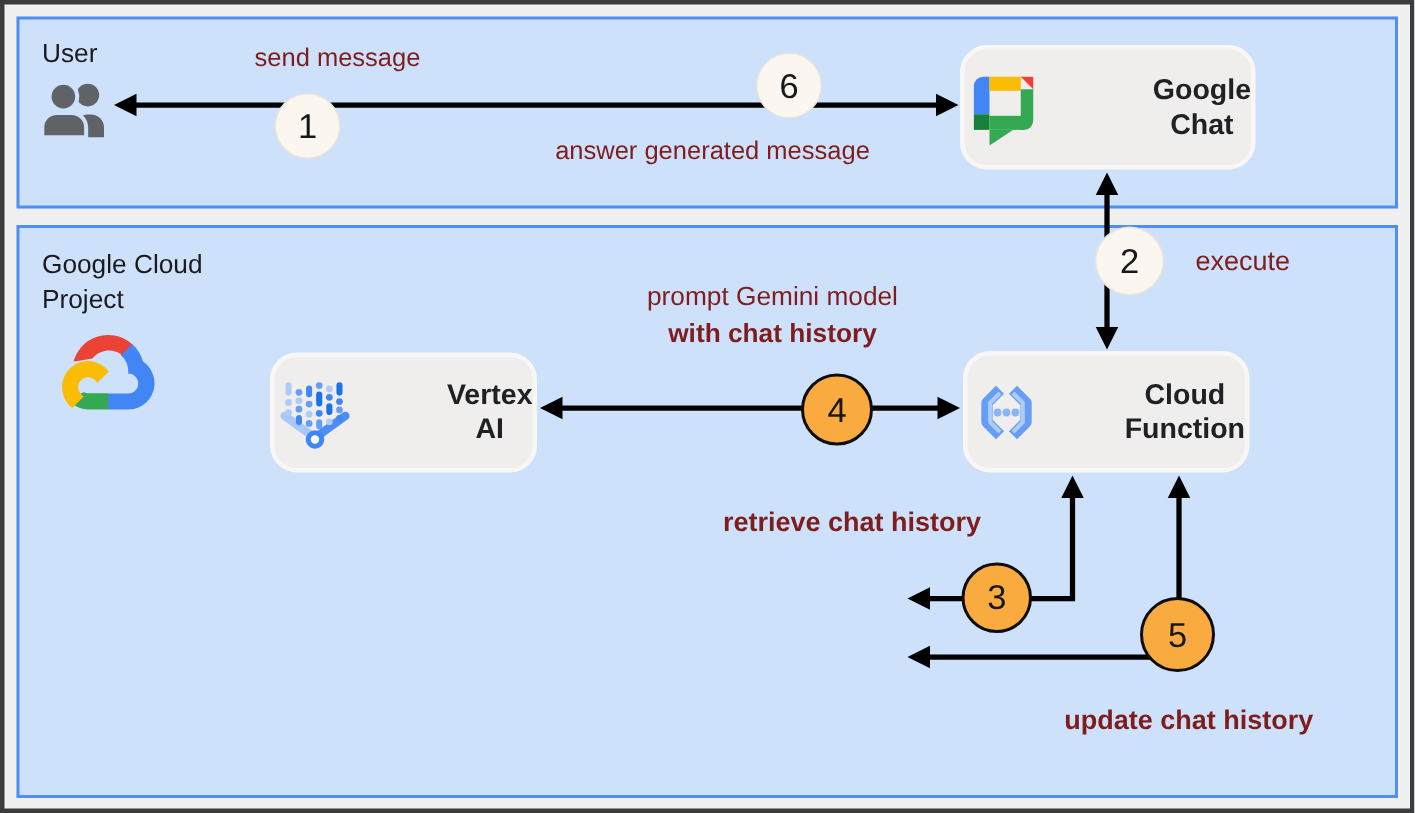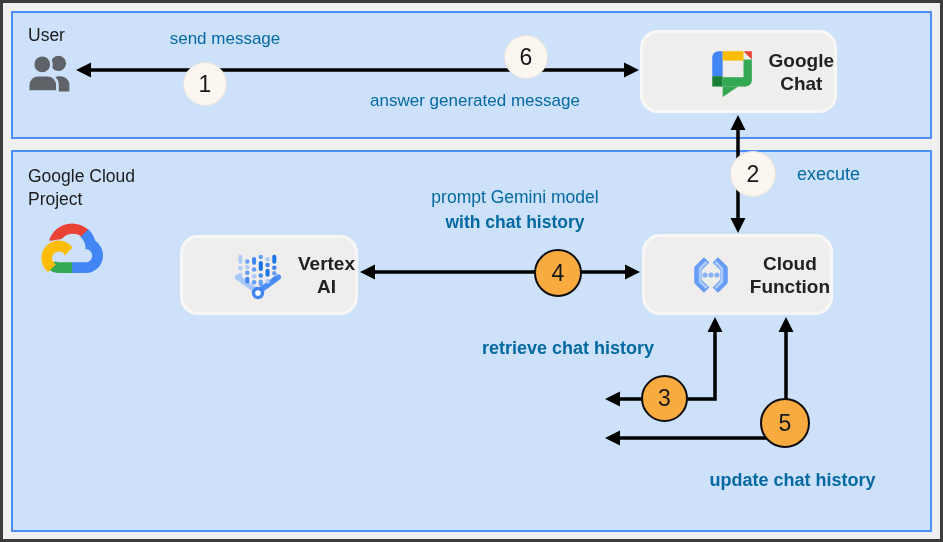--- a/index.html
+++ b/index.html
@@ -3,23 +3,23 @@
 <meta charset="utf-8">
 <style>
   html,body{margin:0;padding:0;background:#e9e9e9;font-family:"Liberation Sans",sans-serif;}
   #stage{position:relative;width:943px;height:542px;background:#f0f0f0;overflow:hidden;color:#202124;}
   #frame{position:absolute;inset:0;border:3px solid #3c3c3c;z-index:9;pointer-events:none;}
   .zone{position:absolute;background:#cee1fb;border:2px solid #4e8ef7;box-sizing:border-box;z-index:1;}
   #zone-user{left:11px;top:11px;width:921px;height:128px;}
   #zone-gcp{left:11px;top:150px;width:921px;height:382px;}
   #arrow-layer{position:absolute;inset:0;z-index:3;}
   .node{position:absolute;background:#efeeec;border:3px solid #f8f7f5;border-radius:18px;box-sizing:border-box;
-        display:flex;align-items:center;justify-content:flex-end;gap:13px;z-index:4;}
+        display:flex;align-items:center;justify-content:space-between;gap:13px;z-index:4;}
   .node-label{font-size:19px;font-weight:700;line-height:23px;text-align:center;color:#202124;white-space:nowrap;}
-  .lbl{position:absolute;font-size:17px;color:#0369a1;z-index:4;white-space:nowrap;}
+  .lbl{position:absolute;font-size:17px;color:#7f1d1d;z-index:4;white-space:nowrap;}
   .lbl.center{text-align:center;}
   .lbl.bold{font-weight:700;font-size:18px;}
   .zone-label{position:absolute;font-size:17.5px;line-height:23px;color:#1b1b1d;z-index:2;}
   .step{position:absolute;border-radius:50%;display:flex;align-items:center;justify-content:center;
         font-size:23px;color:#17181a;z-index:5;box-sizing:border-box;}
   .step-light{background:#fbf7f0;border:1px solid #e9e4dc;}
   .step-orange{background:#f9ab40;border:2.5px solid #0d0d0d;}
   .icon-wrap{display:flex;align-items:center;justify-content:center;flex:0 0 auto;}
 </style>
 </head>

